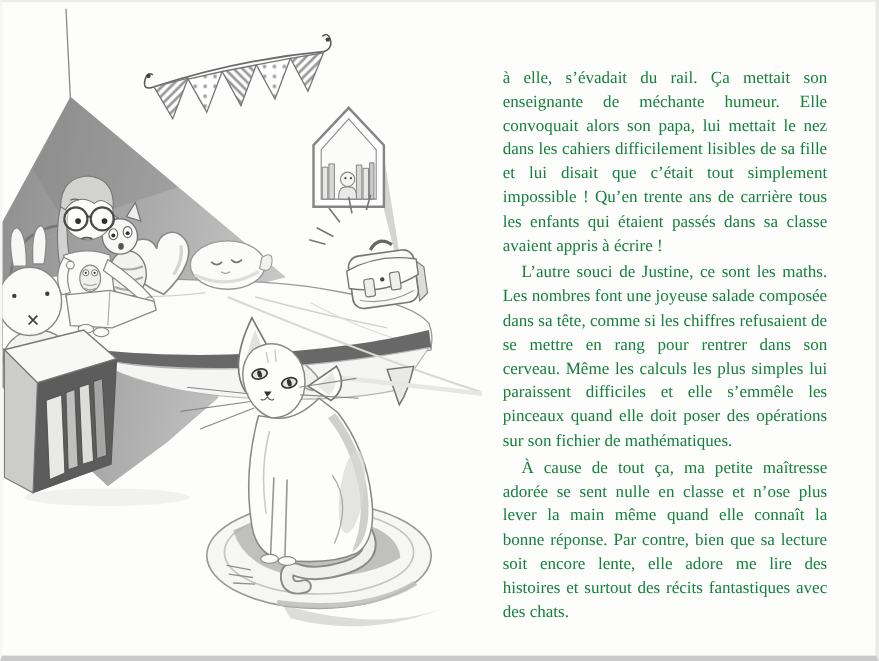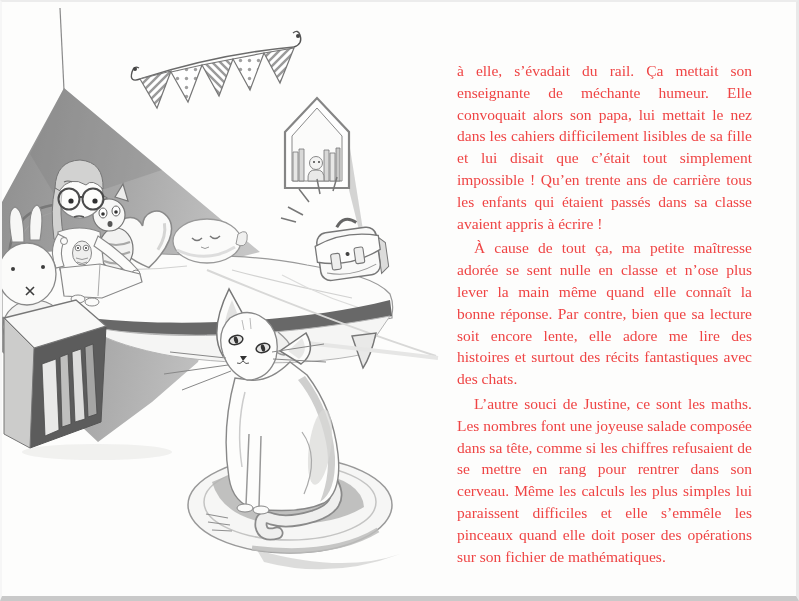--- a/index.html
+++ b/index.html
@@ -8,21 +8,21 @@
     background:#fdfdfc;overflow:hidden;
     border-top:2px solid #ececec;border-right:3px solid #e9e9e9;
     border-bottom:5px solid #c9c9c9;border-left:2px solid #f6f6f6;
     font-family:"Liberation Serif","DejaVu Serif",serif;
   }
   .page-left{position:absolute;left:0;top:0;width:440px;height:594px;}
   .page-left svg{display:block;}
   .page-right{position:absolute;left:440px;top:0;width:354px;height:594px;}
   .text-col{
     position:absolute;left:15px;top:58px;width:295px;
-    font-size:15.5px;line-height:21.8px;color:#ef4444;
+    font-size:15.5px;line-height:21.8px;color:#15803d;
     text-align:justify;
   }
   .text-col p{margin:0 0 3px 0;}
   .text-col p.indent{text-indent:17px;}
   .page-number{
     position:absolute;left:15px;top:564px;width:295px;
     text-align:center;font-size:12.5px;color:#3c3c42;letter-spacing:1px;
   }
 </style>
 </head>
@@ -236,18 +236,18 @@
         <path d="M238,354 L245,354 L241,359 Z" fill="#333"></path>
         <path d="M241,359 q-3,4 -6,2 M241,359 q3,4 6,2" stroke="#555" stroke-width="1" fill="none"></path>
         <path d="M224,356 L168,350 M226,363 L162,372 M229,369 L180,388 M270,350 L322,342 M271,357 L324,360" stroke="#888" stroke-width="1"></path>
       </g>
     </svg>
   </div>
 
   <div class="page-right">
     <div class="text-col">
       <p>à elle, s’évadait du rail. Ça mettait son enseignante de méchante humeur. Elle convoquait alors son papa, lui mettait le nez dans les cahiers difficilement lisibles de sa fille et lui disait que c’était tout simplement impossible ! Qu’en trente ans de carrière tous les enfants qui étaient passés dans sa classe avaient appris à écrire !</p>
+      <p class="indent">L’autre souci de Justine, ce sont les maths. Les nombres font une joyeuse salade composée dans sa tête, comme si les chiffres refusaient de se mettre en rang pour rentrer dans son cerveau. Même les calculs les plus simples lui paraissent difficiles et elle s’emmêle les pinceaux quand elle doit poser des opérations sur son fichier de mathématiques.</p>
       <p class="indent">À cause de tout ça, ma petite maîtresse adorée se sent nulle en classe et n’ose plus lever la main même quand elle connaît la bonne réponse. Par contre, bien que sa lecture soit encore lente, elle adore me lire des histoires et surtout des récits fantastiques avec des chats.</p>
-      <p class="indent">L’autre souci de Justine, ce sont les maths. Les nombres font une joyeuse salade composée dans sa tête, comme si les chiffres refusaient de se mettre en rang pour rentrer dans son cerveau. Même les calculs les plus simples lui paraissent difficiles et elle s’emmêle les pinceaux quand elle doit poser des opérations sur son fichier de mathématiques.</p>
     </div>
   </div>
 
 </div>
 
 </body></html>

